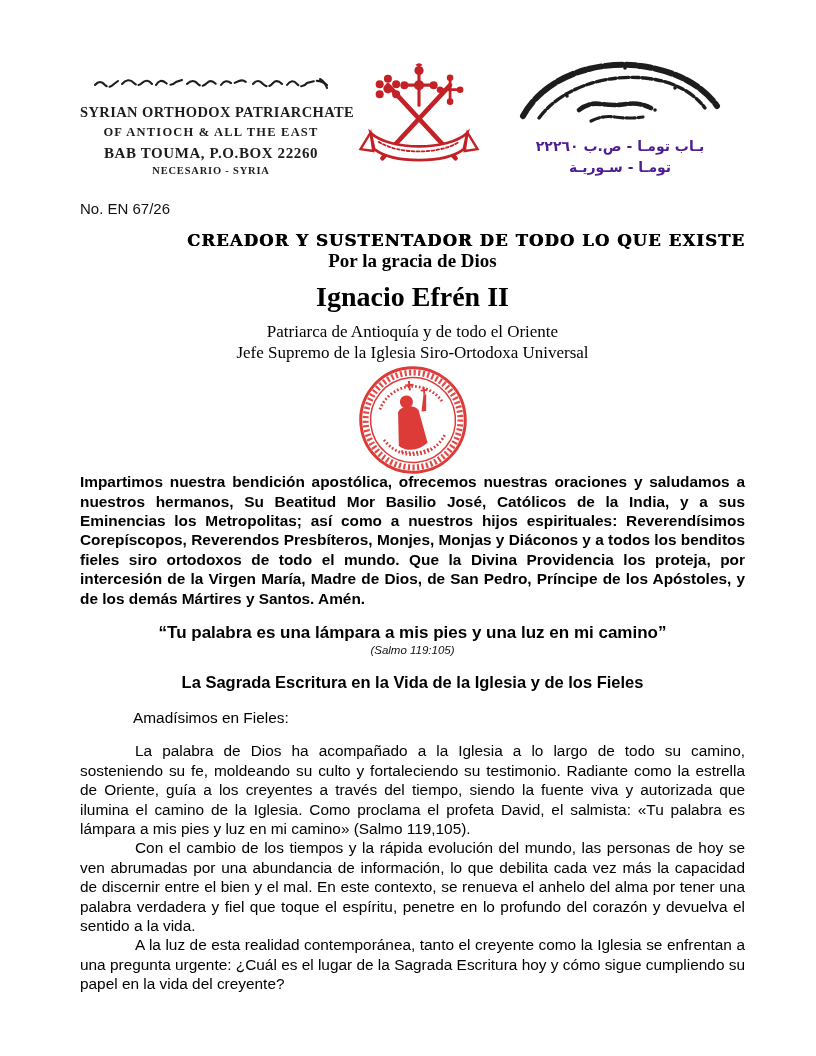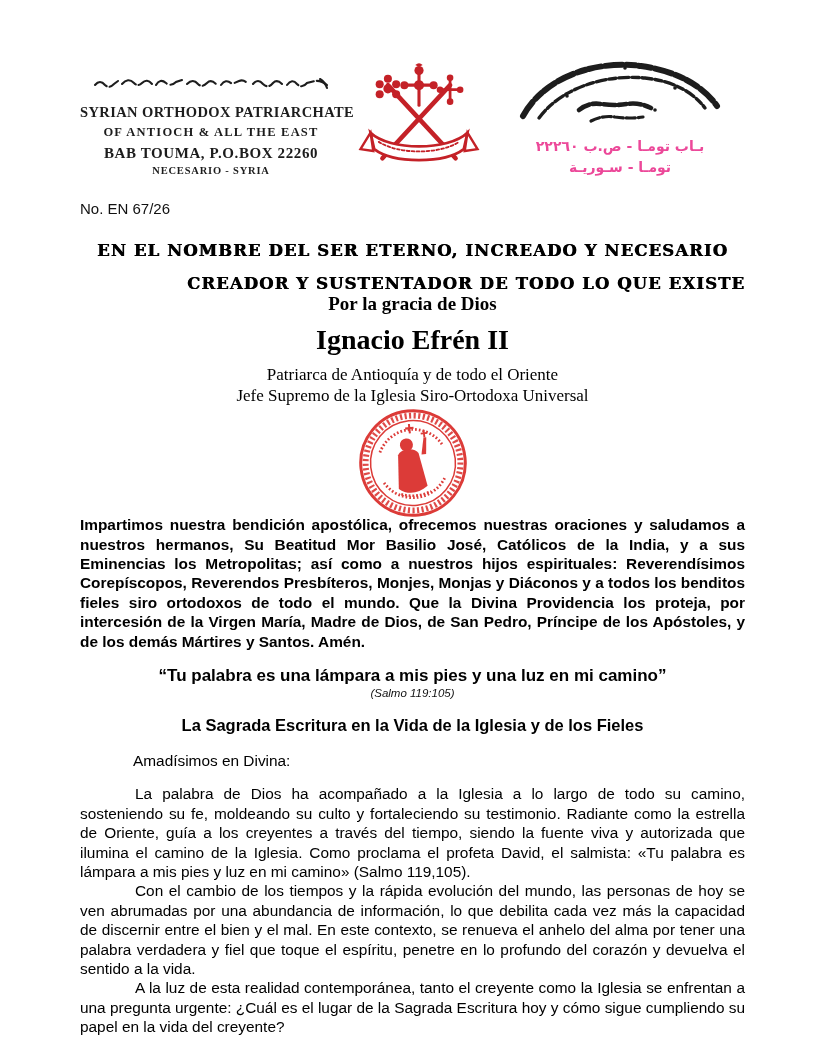--- a/index.html
+++ b/index.html
@@ -23,21 +23,21 @@
   .lh-left .syriac{margin-bottom:9px;}
   .lh-left .org-name{font-size:14.5px;font-weight:bold;letter-spacing:.4px;white-space:nowrap;}
   .lh-left .org-sub{font-size:12.5px;font-weight:bold;letter-spacing:1.2px;margin-top:4px;white-space:nowrap;}
   .lh-left .addr{font-size:15px;font-weight:bold;letter-spacing:.6px;margin-top:5px;}
   .lh-left .addr2{font-size:10.5px;font-weight:bold;letter-spacing:.8px;margin-top:3px;}
   .lh-center{width:150px;text-align:center;margin-top:4px;}
   .lh-right{width:250px;text-align:center;margin-top:2px;}
   .lh-right .ar-line{
     direction:rtl;
     font-family:"DejaVu Sans",sans-serif;
-    font-size:14px;font-weight:bold;color:#ec4899;
+    font-size:14px;font-weight:bold;color:#4c1d95;
     line-height:1.5;white-space:nowrap;
   }
   
   .ref-no{margin-top:16px;font-size:15px;color:#111;}
   
   .invocation{
     text-align:center;
     font-family:"DejaVu Serif","Liberation Serif",serif;
     font-weight:bold;color:#000;
     font-size:16.5px;letter-spacing:1.1px;
@@ -159,21 +159,20 @@
           </g>
         </svg>
       </div>
       <div class="ar-line">بـاب تومـا - ص.ب ٢٢٢٦٠</div>
       <div class="ar-line">تومـا - سـوريـة</div>
     </div>
   </div>
 
   <div class="ref-no">No. EN 67/26</div>
 
-  <div class="invocation inv1">EN EL NOMBRE DEL SER ETERNO, INCREADO Y NECESARIO</div>
   <div class="invocation inv2">CREADOR Y SUSTENTADOR DE TODO LO QUE EXISTE</div>
 
   <div class="grace">Por la gracia de Dios</div>
   <div class="pname">Ignacio Efrén II</div>
   <div class="ptitle">Patriarca de Antioquía y de todo el Oriente</div>
   <div class="ptitle ptitle2">Jefe Supremo de la Iglesia Siro-Ortodoxa Universal</div>
 
   <div class="seal-wrap">
     <svg width="112" height="112" viewBox="0 0 120 120" style="transform:rotate(-6deg)" aria-hidden="true">
       <g stroke="#dc3b38" fill="none">
@@ -206,19 +205,19 @@
     </svg>
   </div>
 
   <p class="blessing">Impartimos nuestra bendición apostólica, ofrecemos nuestras oraciones y saludamos a nuestros hermanos, Su Beatitud Mor Basilio José, Católicos de la India, y a sus Eminencias los Metropolitas; así como a nuestros hijos espirituales: Reverendísimos Corepíscopos, Reverendos Presbíteros, Monjes, Monjas y Diáconos y a todos los benditos fieles siro ortodoxos de todo el mundo. Que la Divina Providencia los proteja, por intercesión de la Virgen María, Madre de Dios, de San Pedro, Príncipe de los Apóstoles, y de los demás Mártires y Santos. Amén.</p>
 
   <div class="quote">“Tu palabra es una lámpara a mis pies y una luz en mi camino”</div>
   <div class="quote-ref">(Salmo 119:105)</div>
 
   <div class="section-title">La Sagrada Escritura en la Vida de la Iglesia y de los Fieles</div>
 
-  <div class="salutation">Amadísimos en Divina:</div>
+  <div class="salutation">Amadísimos en Fieles:</div>
 
   <p class="body-par first">La palabra de Dios ha acompañado a la Iglesia a lo largo de todo su camino, sosteniendo su fe, moldeando su culto y fortaleciendo su testimonio. Radiante como la estrella de Oriente, guía a los creyentes a través del tiempo, siendo la fuente viva y autorizada que ilumina el camino de la Iglesia. Como proclama el profeta David, el salmista: «Tu palabra es lámpara a mis pies y luz en mi camino» (Salmo 119,105).</p>
   <p class="body-par">Con el cambio de los tiempos y la rápida evolución del mundo, las personas de hoy se ven abrumadas por una abundancia de información, lo que debilita cada vez más la capacidad de discernir entre el bien y el mal. En este contexto, se renueva el anhelo del alma por tener una palabra verdadera y fiel que toque el espíritu, penetre en lo profundo del corazón y devuelva el sentido a la vida.</p>
   <p class="body-par">A la luz de esta realidad contemporánea, tanto el creyente como la Iglesia se enfrentan a una pregunta urgente: ¿Cuál es el lugar de la Sagrada Escritura hoy y cómo sigue cumpliendo su papel en la vida del creyente?</p>
 
 </div>
 
 </body></html>

